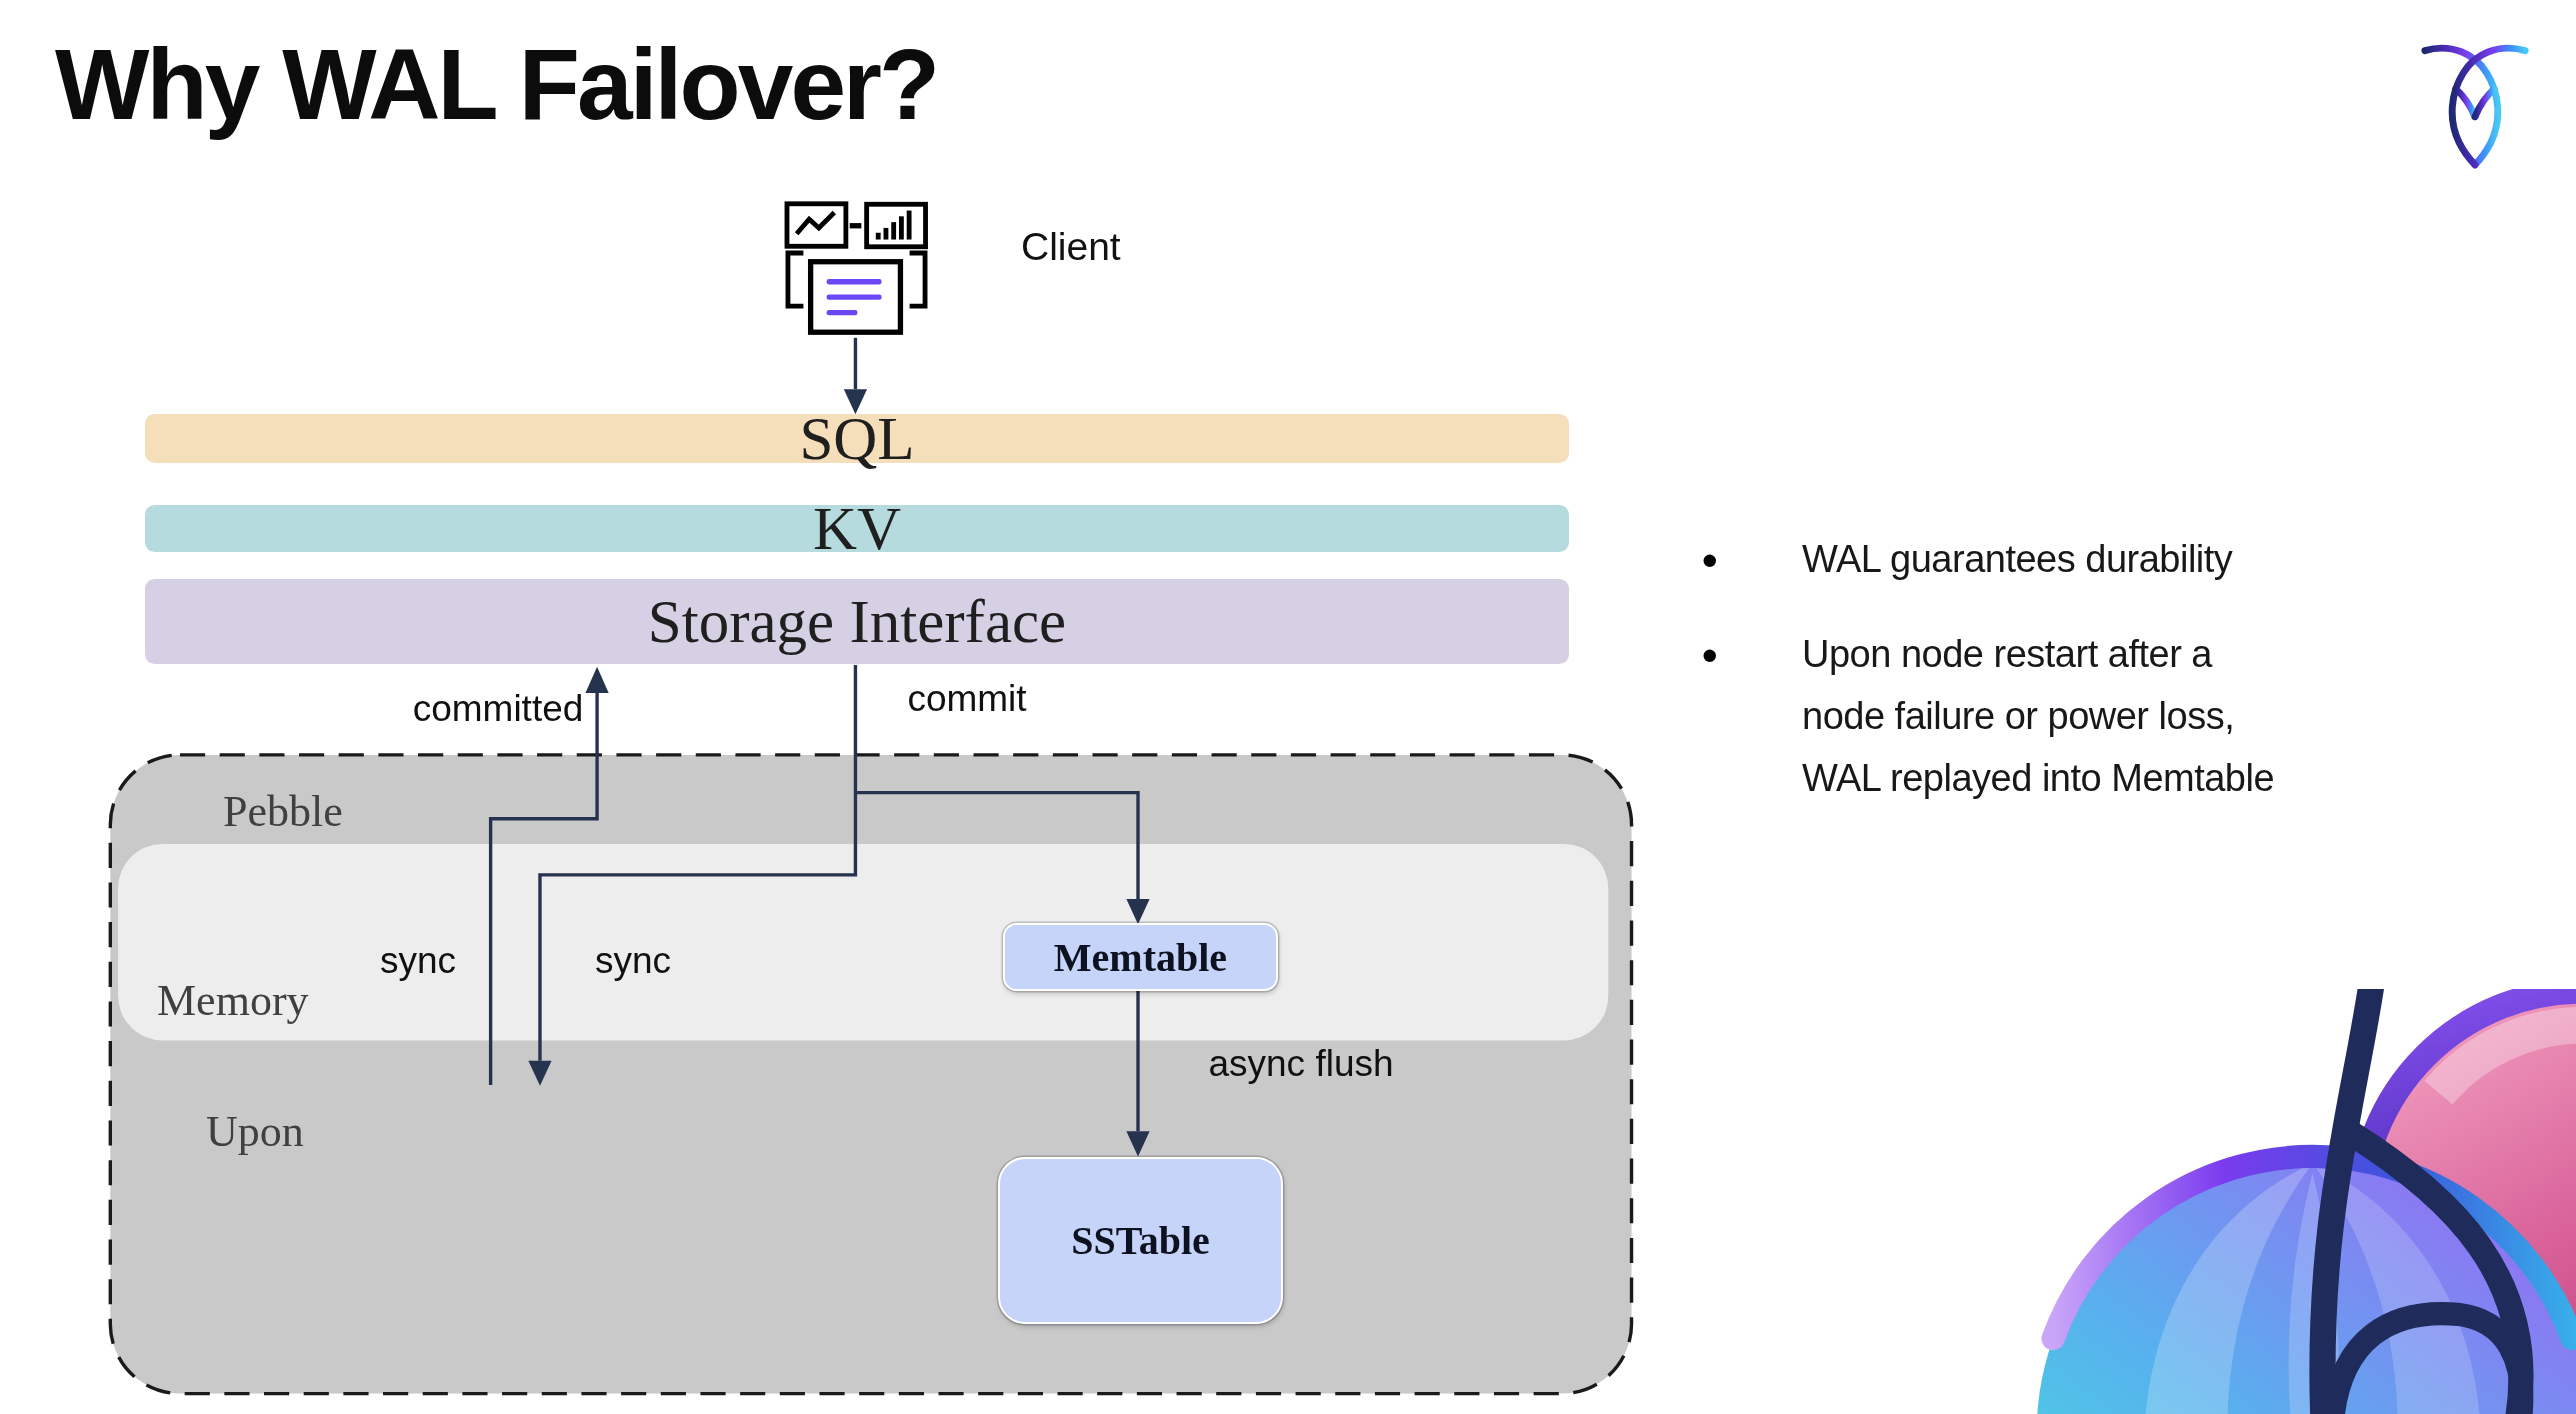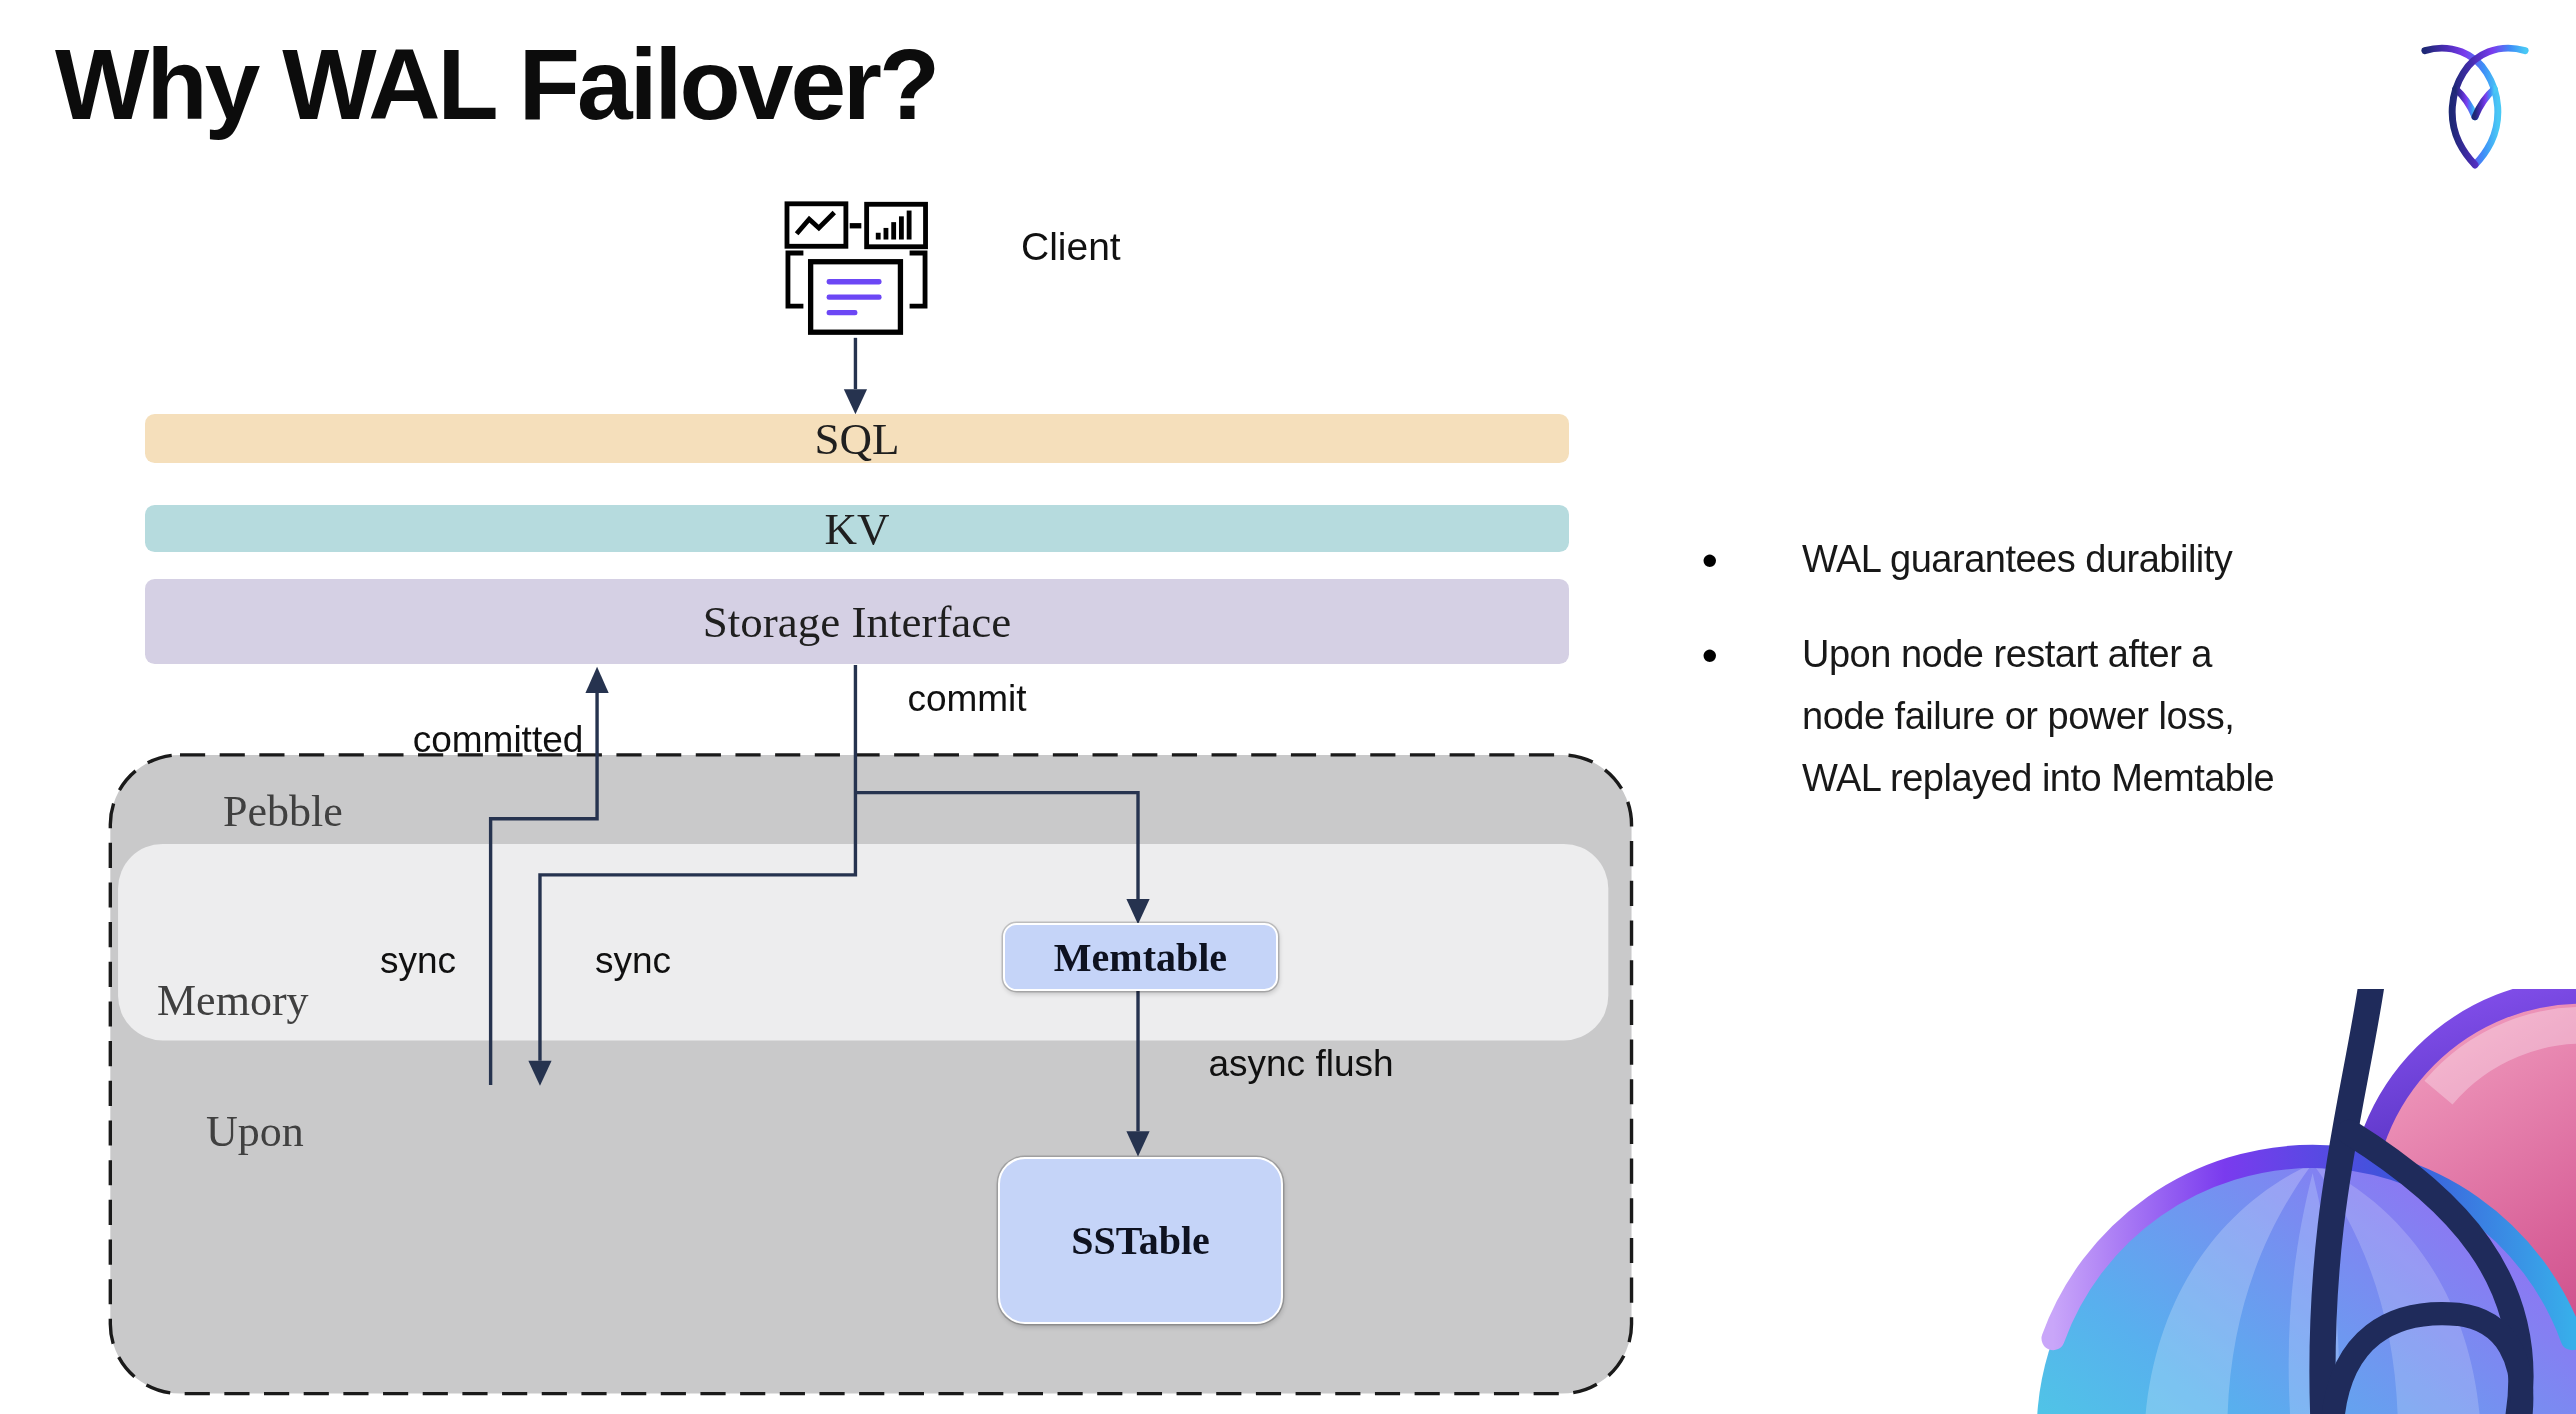--- a/index.html
+++ b/index.html
@@ -16,21 +16,21 @@
     left:55px;top:27px;
     font-size:100px;font-weight:800;letter-spacing:-2.9px;
     color:#0c0c0c;white-space:nowrap;
   }
 
   
   .bar{
     left:145px;width:1424px;border-radius:9.7px;
     display:flex;align-items:center;justify-content:center;
     font-family:"Liberation Serif", serif;
-    font-size:45px;color:#1f1f1f;
+    font-size:61px;color:#1f1f1f;
   }
   .bar-sql{top:414px;height:49px;background:#F5DFBB;}
   .bar-kv{top:505px;height:47px;background:#B6DBDE;}
   .bar-storage{top:579px;height:85px;background:#D5D0E4;}
 
   
   .edge-label{
     font-size:37px;color:#101010;white-space:nowrap;
     transform:translate(-50%,-50%);
   }
@@ -183,21 +183,21 @@
   <div class="abs bar bar-sql z2">
     <span>SQL</span>
   </div>
   <div class="abs bar bar-kv z2">
     <span>KV</span>
   </div>
   <div class="abs bar bar-storage z2">
     <span>Storage Interface</span>
   </div>
 
-  <div class="abs edge-label z2" style="left:498px;top:740px;">committed</div>
+  <div class="abs edge-label z2" style="left:498px;top:709px;">committed</div>
   <div class="abs edge-label z2" style="left:967px;top:699px;">commit</div>
   <div class="abs edge-label z2" style="left:418px;top:961px;">sync</div>
   <div class="abs edge-label z2" style="left:633px;top:961px;">sync</div>
   <div class="abs edge-label z2" style="left:1301px;top:1064px;">async flush</div>
 
   <div class="abs serif-label z2" style="left:223px;top:786px;">Pebble</div>
   <div class="abs serif-label z2" style="left:157px;top:975px;">Memory</div>
   <div class="abs serif-label z2" style="left:206px;top:1106px;">Upon</div>
 
   <div class="abs node node-memtable z2">

